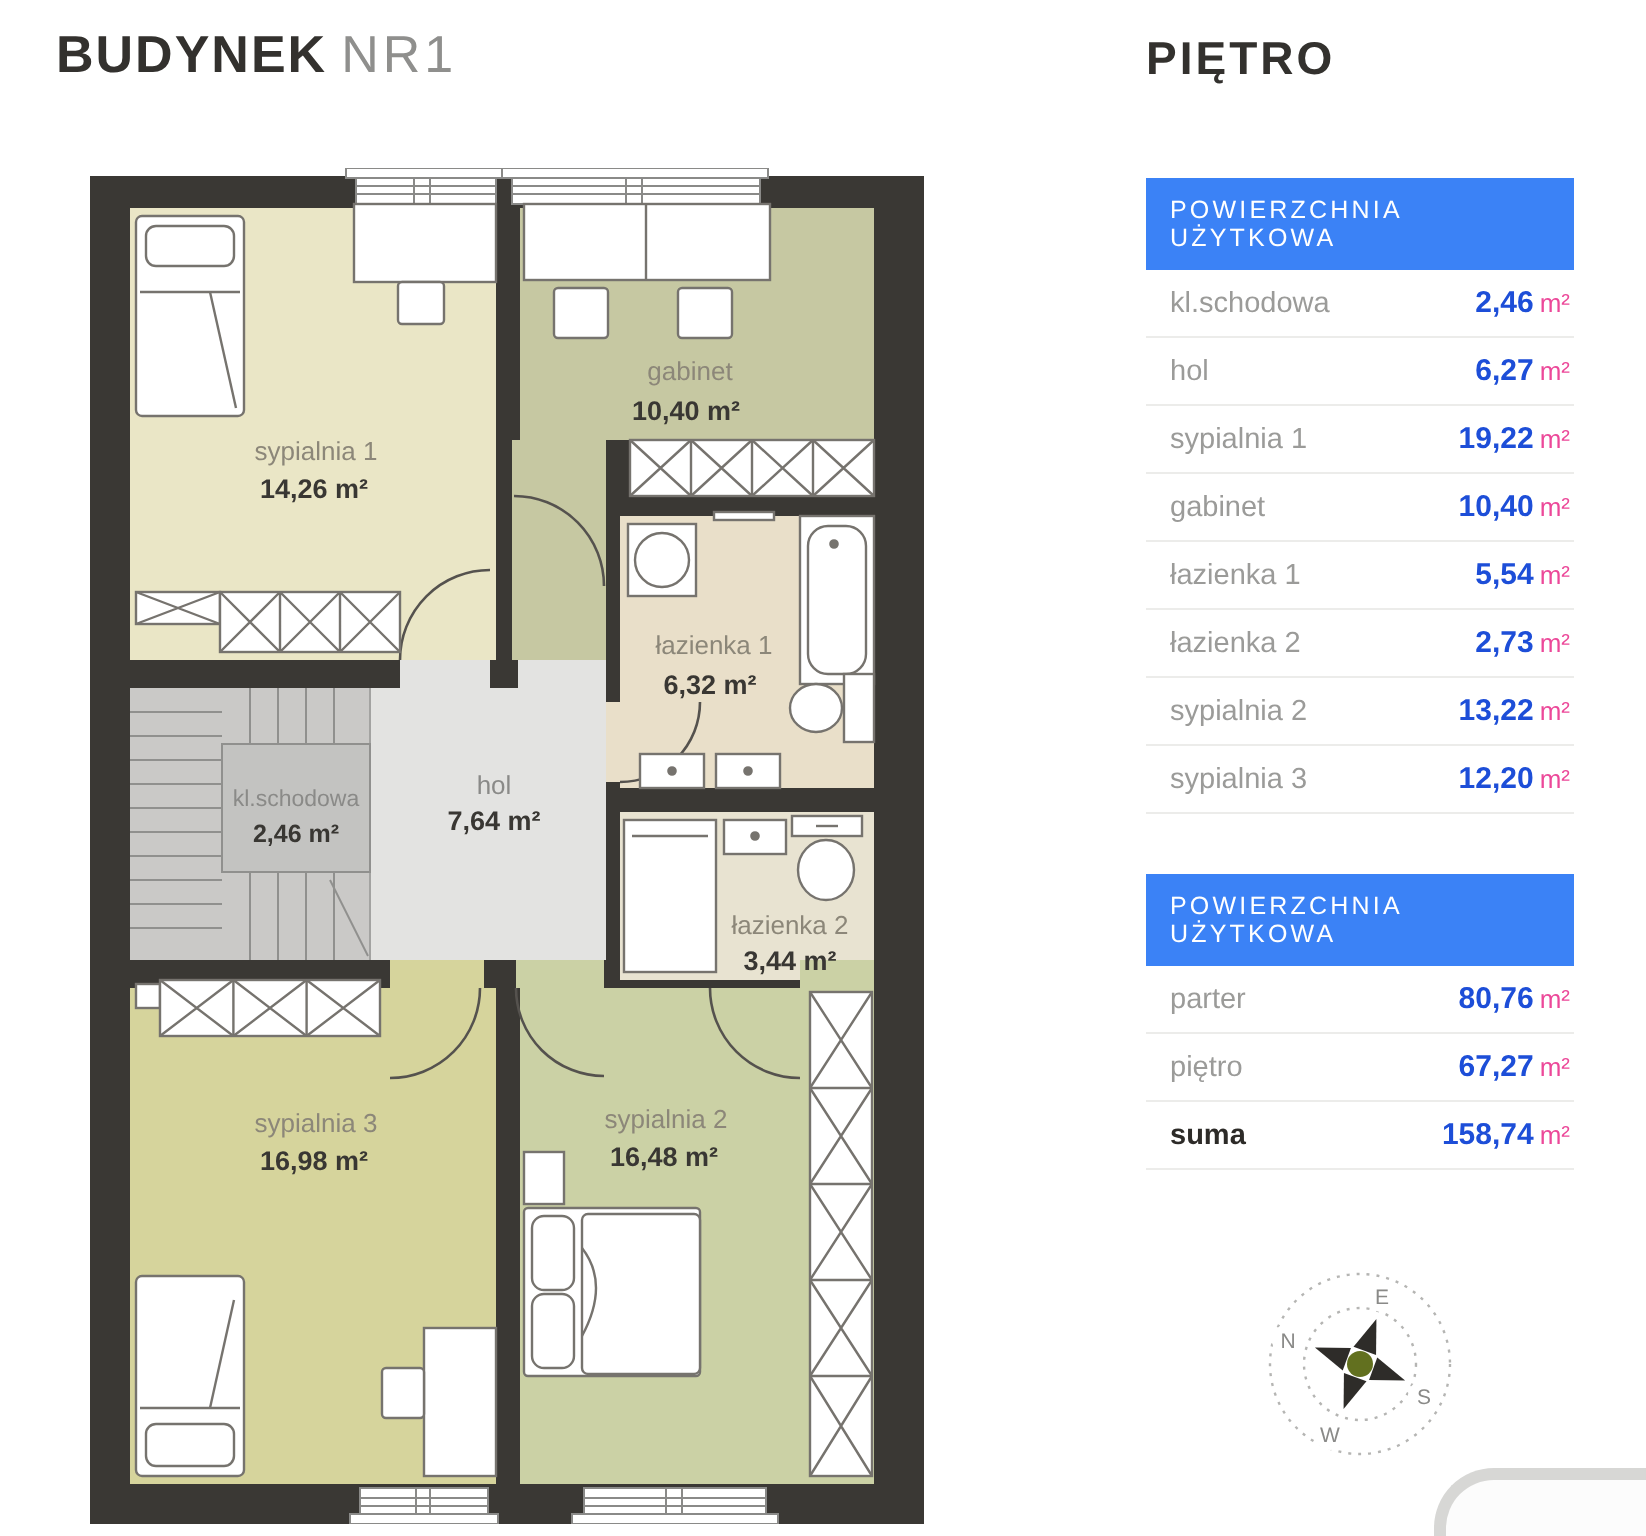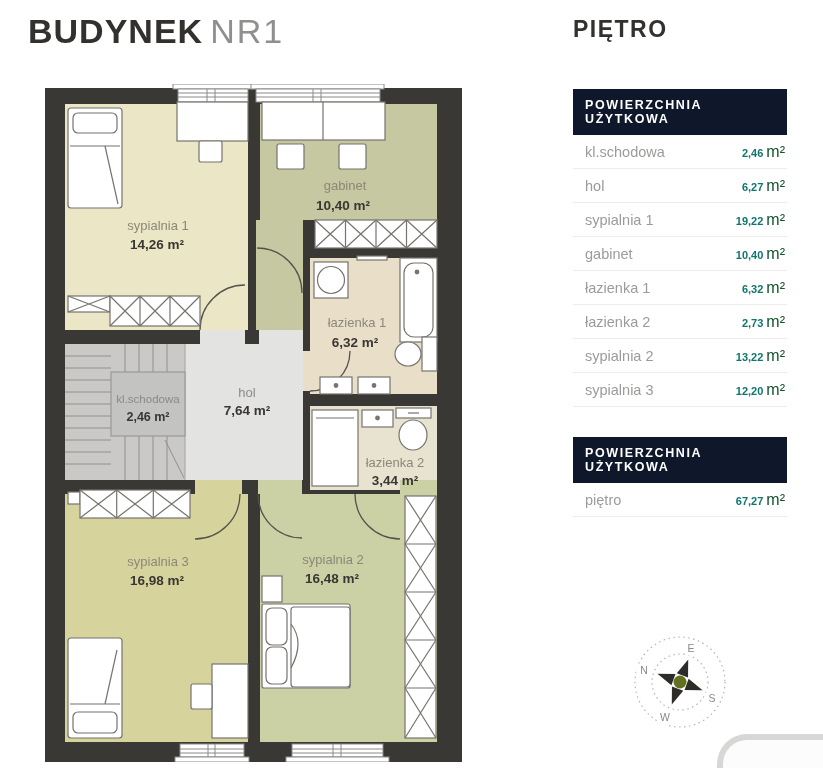--- a/index.html
+++ b/index.html
@@ -1,33 +1,33 @@
 <!DOCTYPE html>
 <html><head>
 <meta charset="utf-8">
 <style>
   html,body{margin:0;padding:0}
   body{width:823px;height:768px;position:relative;background:#fff;overflow:hidden;
        font-family:"Liberation Sans",sans-serif;color:#33312e}
-  .app-title{position:absolute;left:28px;top:12px;font-size:34px;font-weight:800;
+  .app-title{position:absolute;left:28px;top:12px;font-size:26px;font-weight:800;
              letter-spacing:1px;color:#33312e;white-space:nowrap}
   .app-title .light{font-weight:300;color:#8f8f8d;margin-left:7px;letter-spacing:2px}
   .floor-title{position:absolute;left:573px;top:16px;font-size:23px;font-weight:800;
                letter-spacing:1.5px;color:#33312e}
   .panel{position:absolute;left:573px;width:214px}
   .panel-1{top:89px}
   .panel-2{top:437px}
-  .phead{background:#0f172a;color:#fff;font-size:12.5px;font-weight:700;
+  .phead{background:#3b82f6;color:#fff;font-size:12.5px;font-weight:400;
          letter-spacing:1.6px;padding:9px 0 9px 12px}
   .trow{display:flex;justify-content:space-between;align-items:center;height:33px;
         border-bottom:1px solid #ececea;padding:0 2px 0 12px}
   .tlabel{color:#9b9b99;font-size:14.5px}
   .tval{white-space:nowrap}
-  .tnum{font-weight:700;color:#0f766e;font-size:11px}
-  .tunit{color:#14532d;font-size:16px;margin-left:3px}
+  .tnum{font-weight:700;color:#1d4ed8;font-size:15px}
+  .tunit{color:#ec4899;font-size:13px;margin-left:3px}
   .trow-bold .tlabel{color:#2d2b28;font-weight:700}
   .plan{position:absolute;left:45px;top:84px;width:417px;height:678px}
   .compass{position:absolute;left:622px;top:628px;width:120px;height:120px}
   .corner-widget{position:absolute;right:0;bottom:0;width:100px;height:28px;background:#fcfcfc;
                  border-top:6px solid #d7d7d5;border-left:6px solid #d7d7d5;border-top-left-radius:30px}
 </style>
 </head>
 <body>
 
 <div class="app-title">
@@ -253,41 +253,49 @@
   <div class="trow">
     <span class="tlabel">sypialnia 1</span>
     <span class="tval"><span class="tnum">19,22</span><span class="tunit">m²</span></span>
   </div>
   <div class="trow">
     <span class="tlabel">gabinet</span>
     <span class="tval"><span class="tnum">10,40</span><span class="tunit">m²</span></span>
   </div>
   <div class="trow">
     <span class="tlabel">łazienka 1</span>
-    <span class="tval"><span class="tnum">6,32</span><span class="tunit">m²</span></span>
+    <span class="tval"><span class="tnum">5,54</span><span class="tunit">m²</span></span>
   </div>
   <div class="trow">
     <span class="tlabel">łazienka 2</span>
     <span class="tval"><span class="tnum">2,73</span><span class="tunit">m²</span></span>
   </div>
   <div class="trow">
     <span class="tlabel">sypialnia 2</span>
     <span class="tval"><span class="tnum">13,22</span><span class="tunit">m²</span></span>
   </div>
   <div class="trow">
     <span class="tlabel">sypialnia 3</span>
     <span class="tval"><span class="tnum">12,20</span><span class="tunit">m²</span></span>
   </div>
 </div>
 
 <div class="panel panel-2">
   <div class="phead">POWIERZCHNIA UŻYTKOWA</div>
   <div class="trow">
+    <span class="tlabel">parter</span>
+    <span class="tval"><span class="tnum">80,76</span><span class="tunit">m²</span></span>
+  </div>
+  <div class="trow">
     <span class="tlabel">piętro</span>
     <span class="tval"><span class="tnum">67,27</span><span class="tunit">m²</span></span>
+  </div>
+  <div class="trow trow-bold">
+    <span class="tlabel">suma</span>
+    <span class="tval"><span class="tnum">158,74</span><span class="tunit">m²</span></span>
   </div>
 </div>
 
 <div class="compass">
 <svg width="120" height="120" viewBox="0 0 120 120" xmlns="http://www.w3.org/2000/svg">
   <circle cx="58" cy="54" r="45" fill="none" stroke="#b5b5b3" stroke-width="1.2" stroke-dasharray="1.5 3.5"></circle>
   <circle cx="58" cy="54" r="28" fill="none" stroke="#b5b5b3" stroke-width="1.2" stroke-dasharray="1.5 3.5"></circle>
   <circle cx="69" cy="20" r="8" fill="#fff"></circle>
       <circle cx="22" cy="42" r="8" fill="#fff"></circle>
   <circle cx="90" cy="70" r="8" fill="#fff"></circle>

